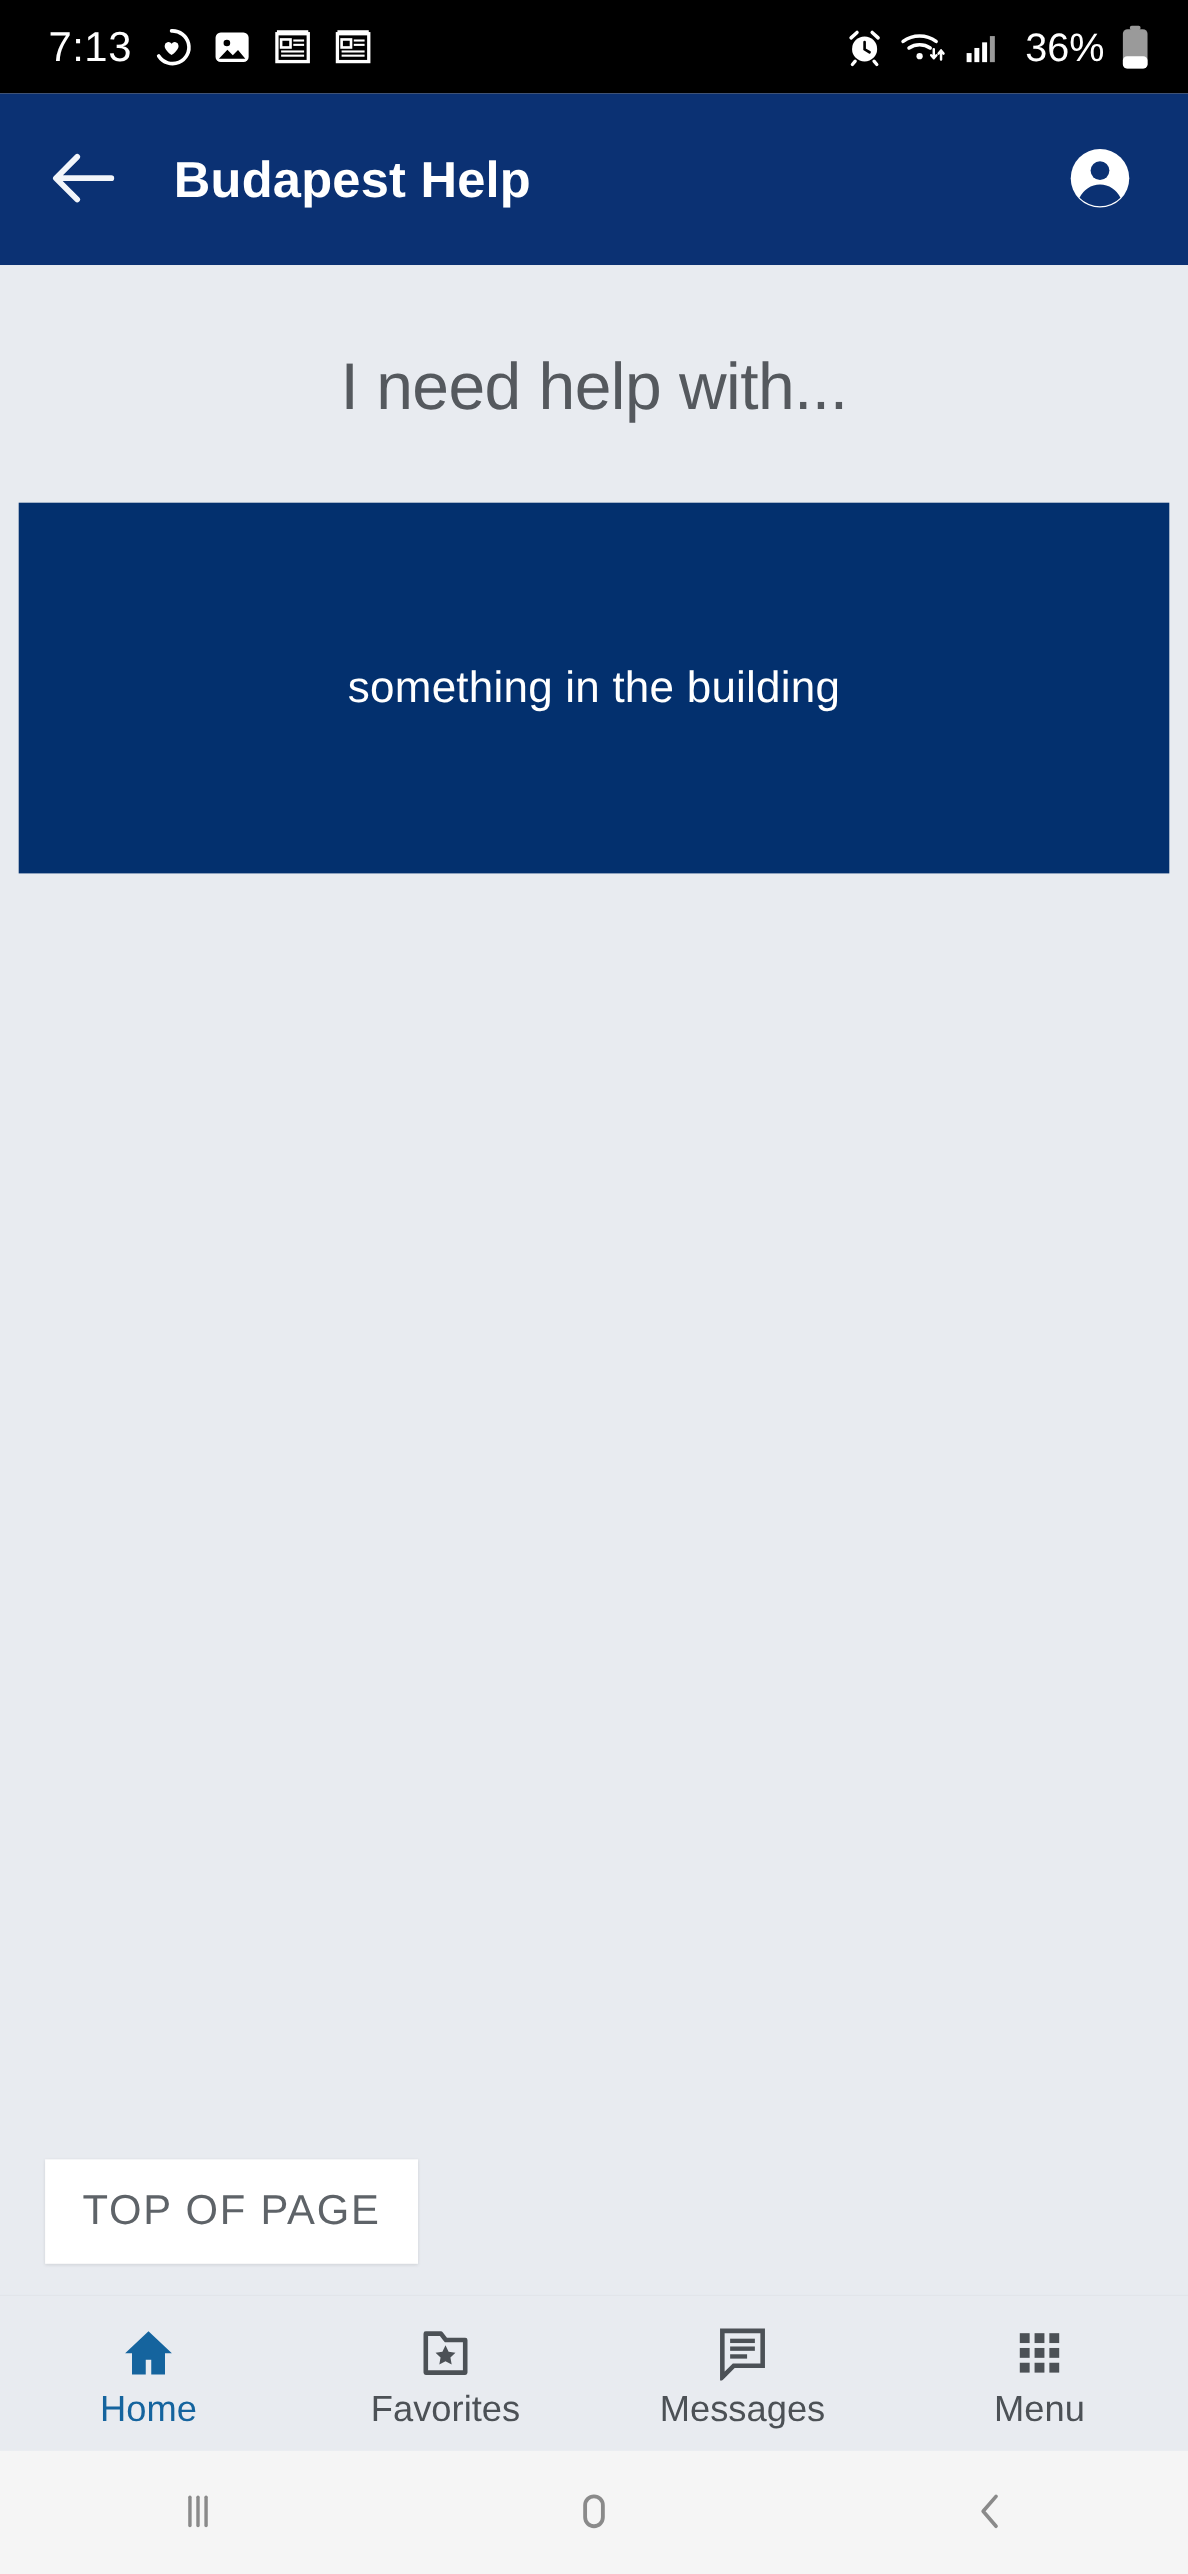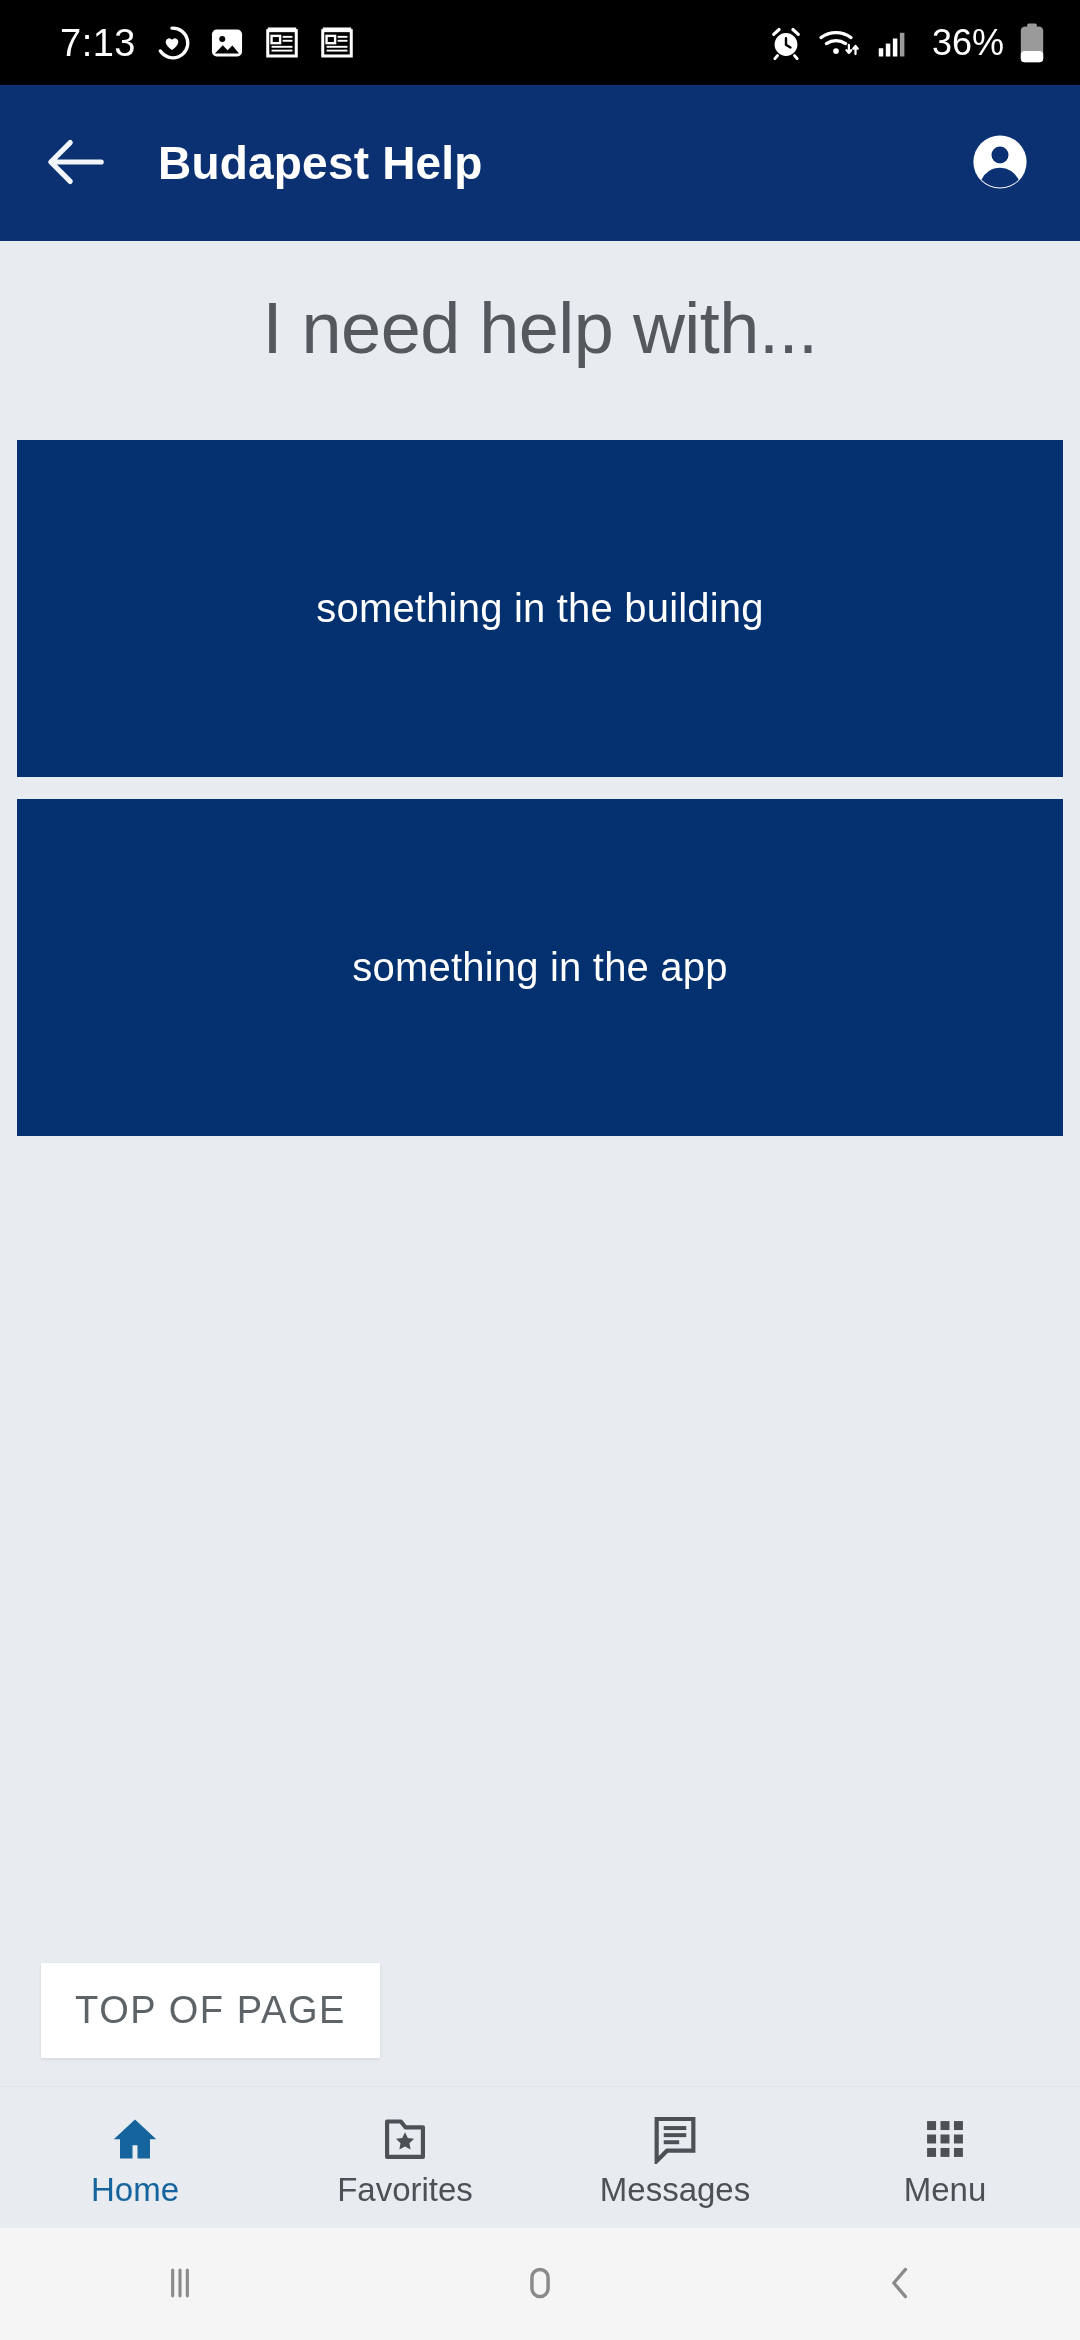--- a/index.html
+++ b/index.html
@@ -22,21 +22,21 @@
     flex-direction: column;
   }
 
   
   .status-bar {
     height: 85px;
     background: #000000;
     display: flex;
     align-items: center;
     justify-content: space-between;
-    padding: 0 34px 0 60px;
+    padding: 0 34px 0 44px;
     flex: 0 0 auto;
   }
   .status-left {
     display: flex;
     align-items: center;
     gap: 17px;
   }
   .status-time {
     color: #FFFFFF;
     font-size: 38px;
@@ -102,23 +102,23 @@
     background: #E8EBF0;
     position: relative;
     display: flex;
     flex-direction: column;
     overflow: hidden;
   }
 
   .page-heading {
     text-align: center;
     color: #55595E;
-    font-size: 72px;
-    font-weight: 400;
-    padding-top: 48px;
+    font-size: 60px;
+    font-weight: 400;
+    padding-top: 78px;
     padding-bottom: 0;
     letter-spacing: -0.5px;
     line-height: 1.1;
   }
 
   .card-list {
     margin-top: 72px;
     display: flex;
     flex-direction: column;
     gap: 22px;
@@ -329,23 +329,20 @@
     </button>
   </div>
 
   <div class="content">
 
     <h1 class="page-heading">I need help with...</h1>
 
     <div class="card-list">
       <button class="help-card">
         <span class="help-card-label">something in the building</span>
-      </button>
-      <button class="help-card">
-        <span class="help-card-label">something in the app</span>
       </button>
     </div>
 
     <button class="top-of-page-btn">TOP OF PAGE</button>
   </div>
 
   <div class="bottom-nav">
 
     <button class="nav-item active">
       <span class="nav-icon-wrap">

